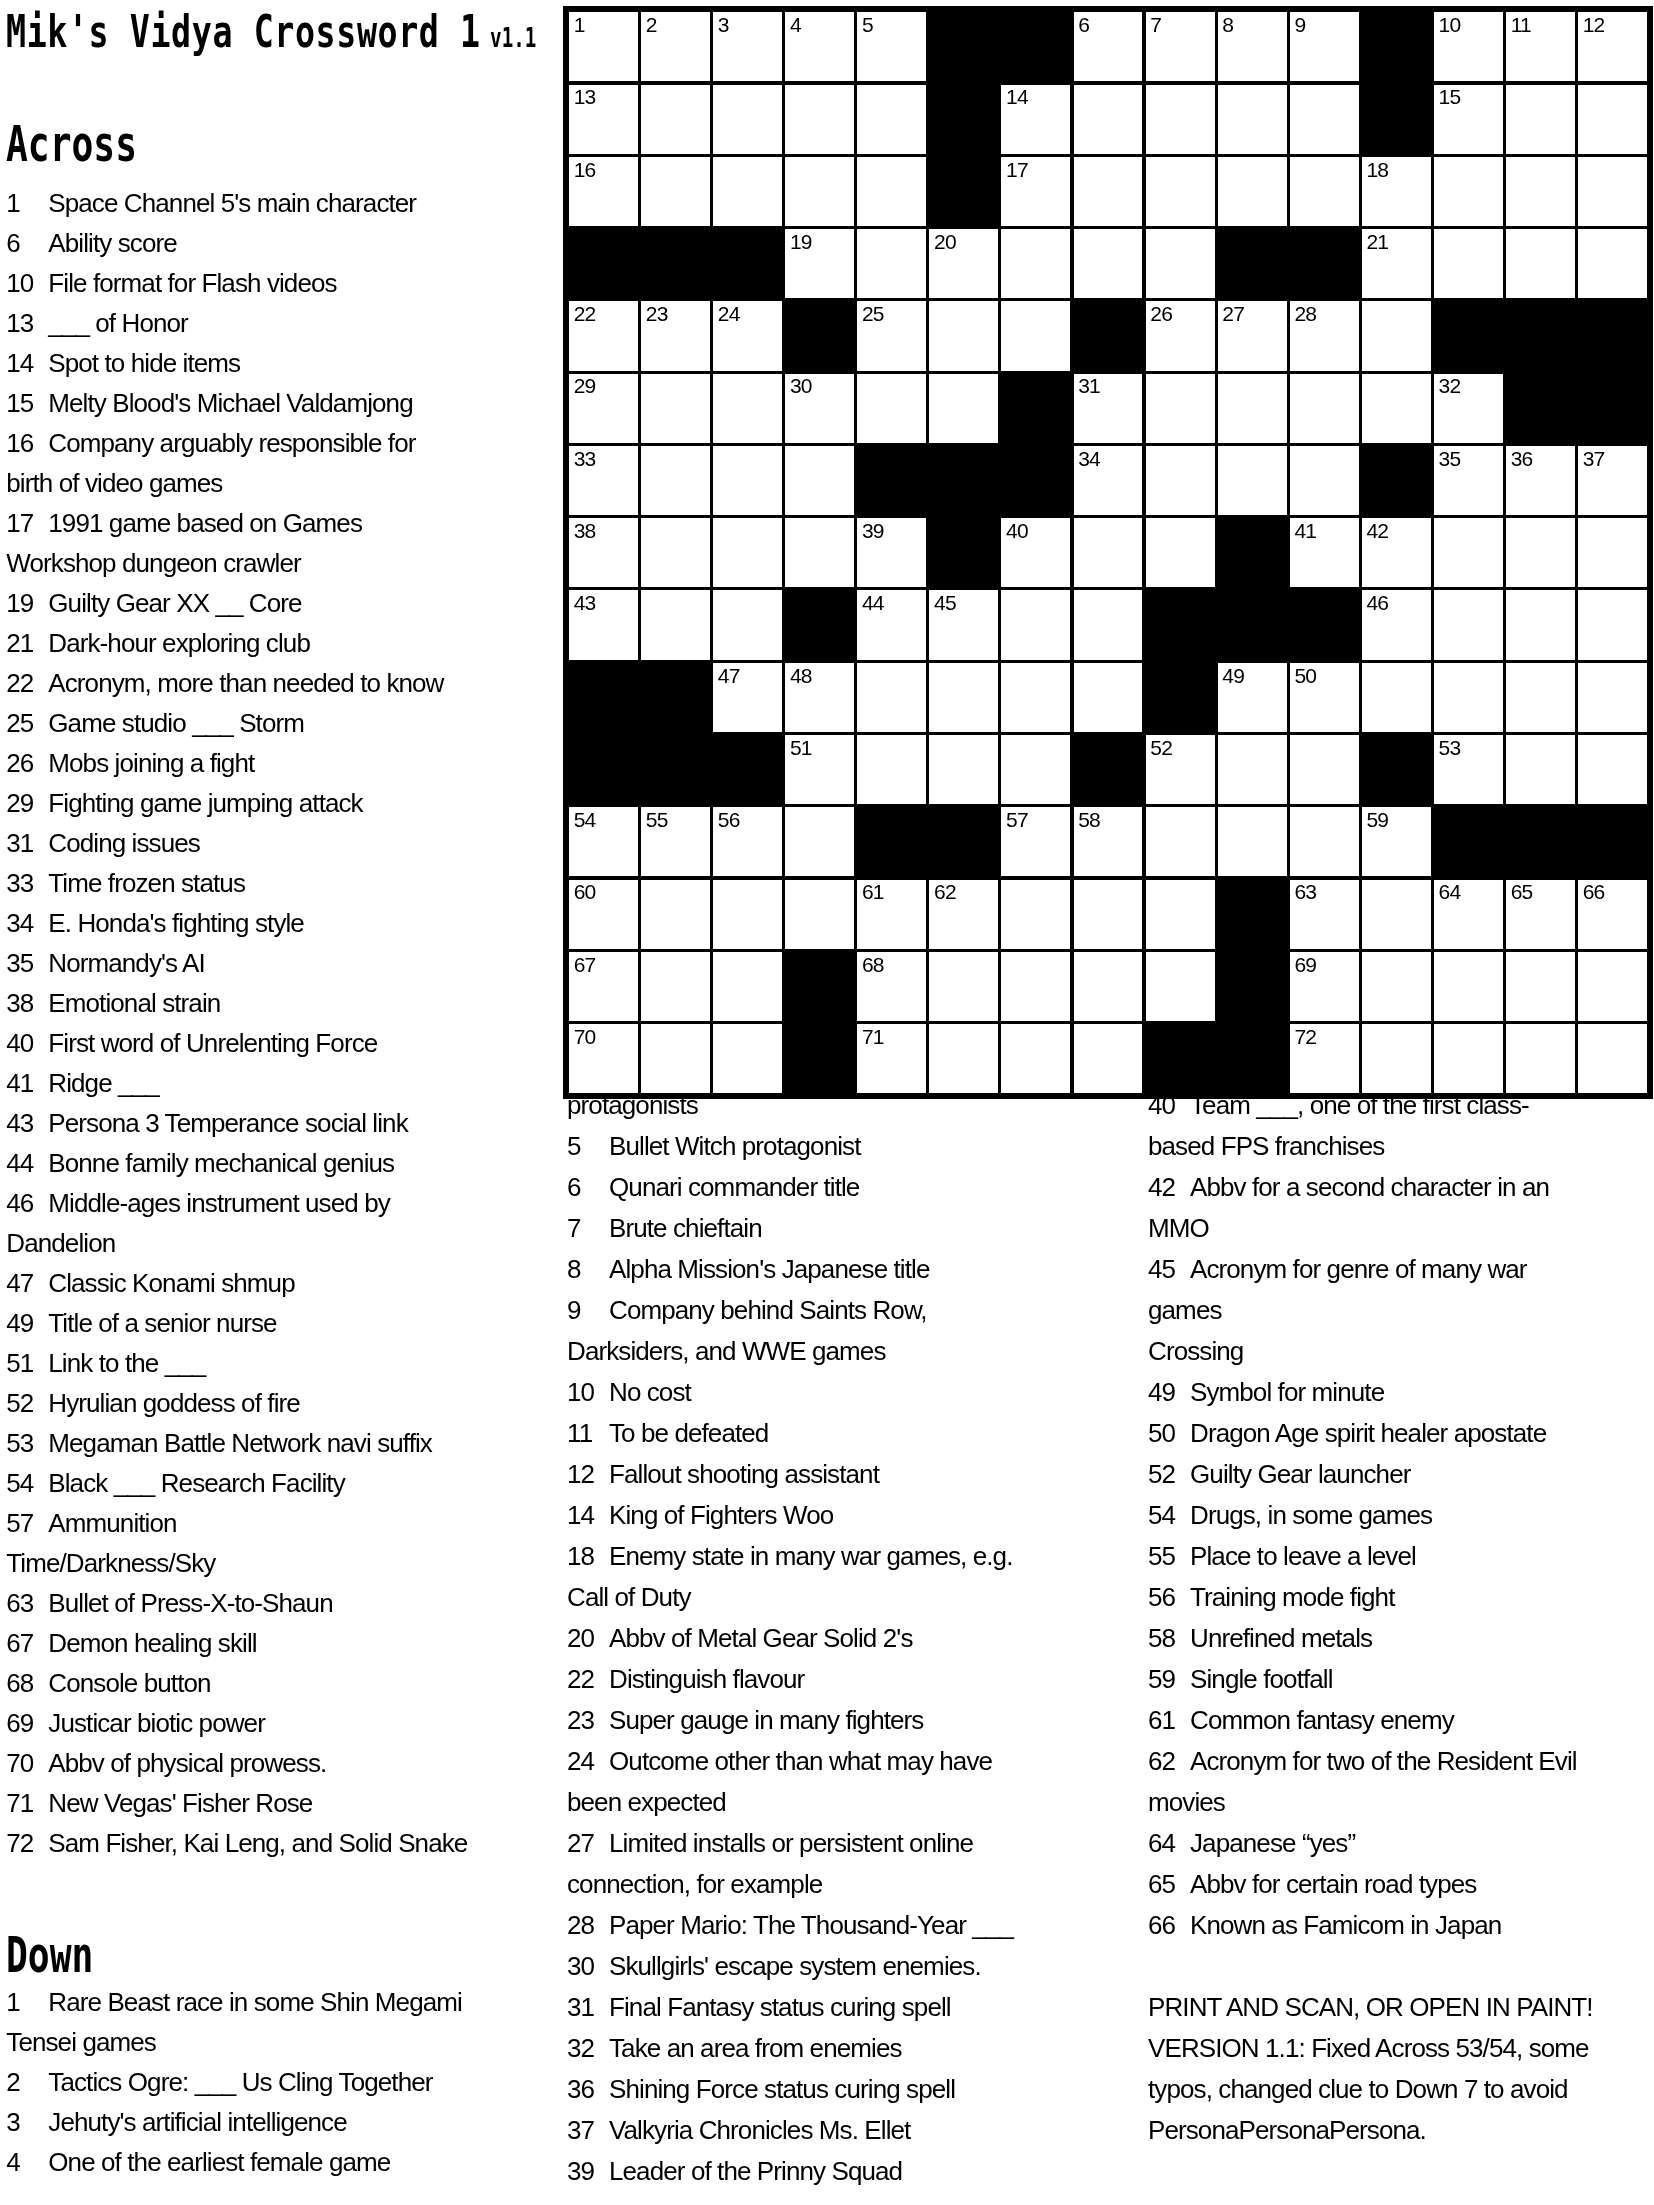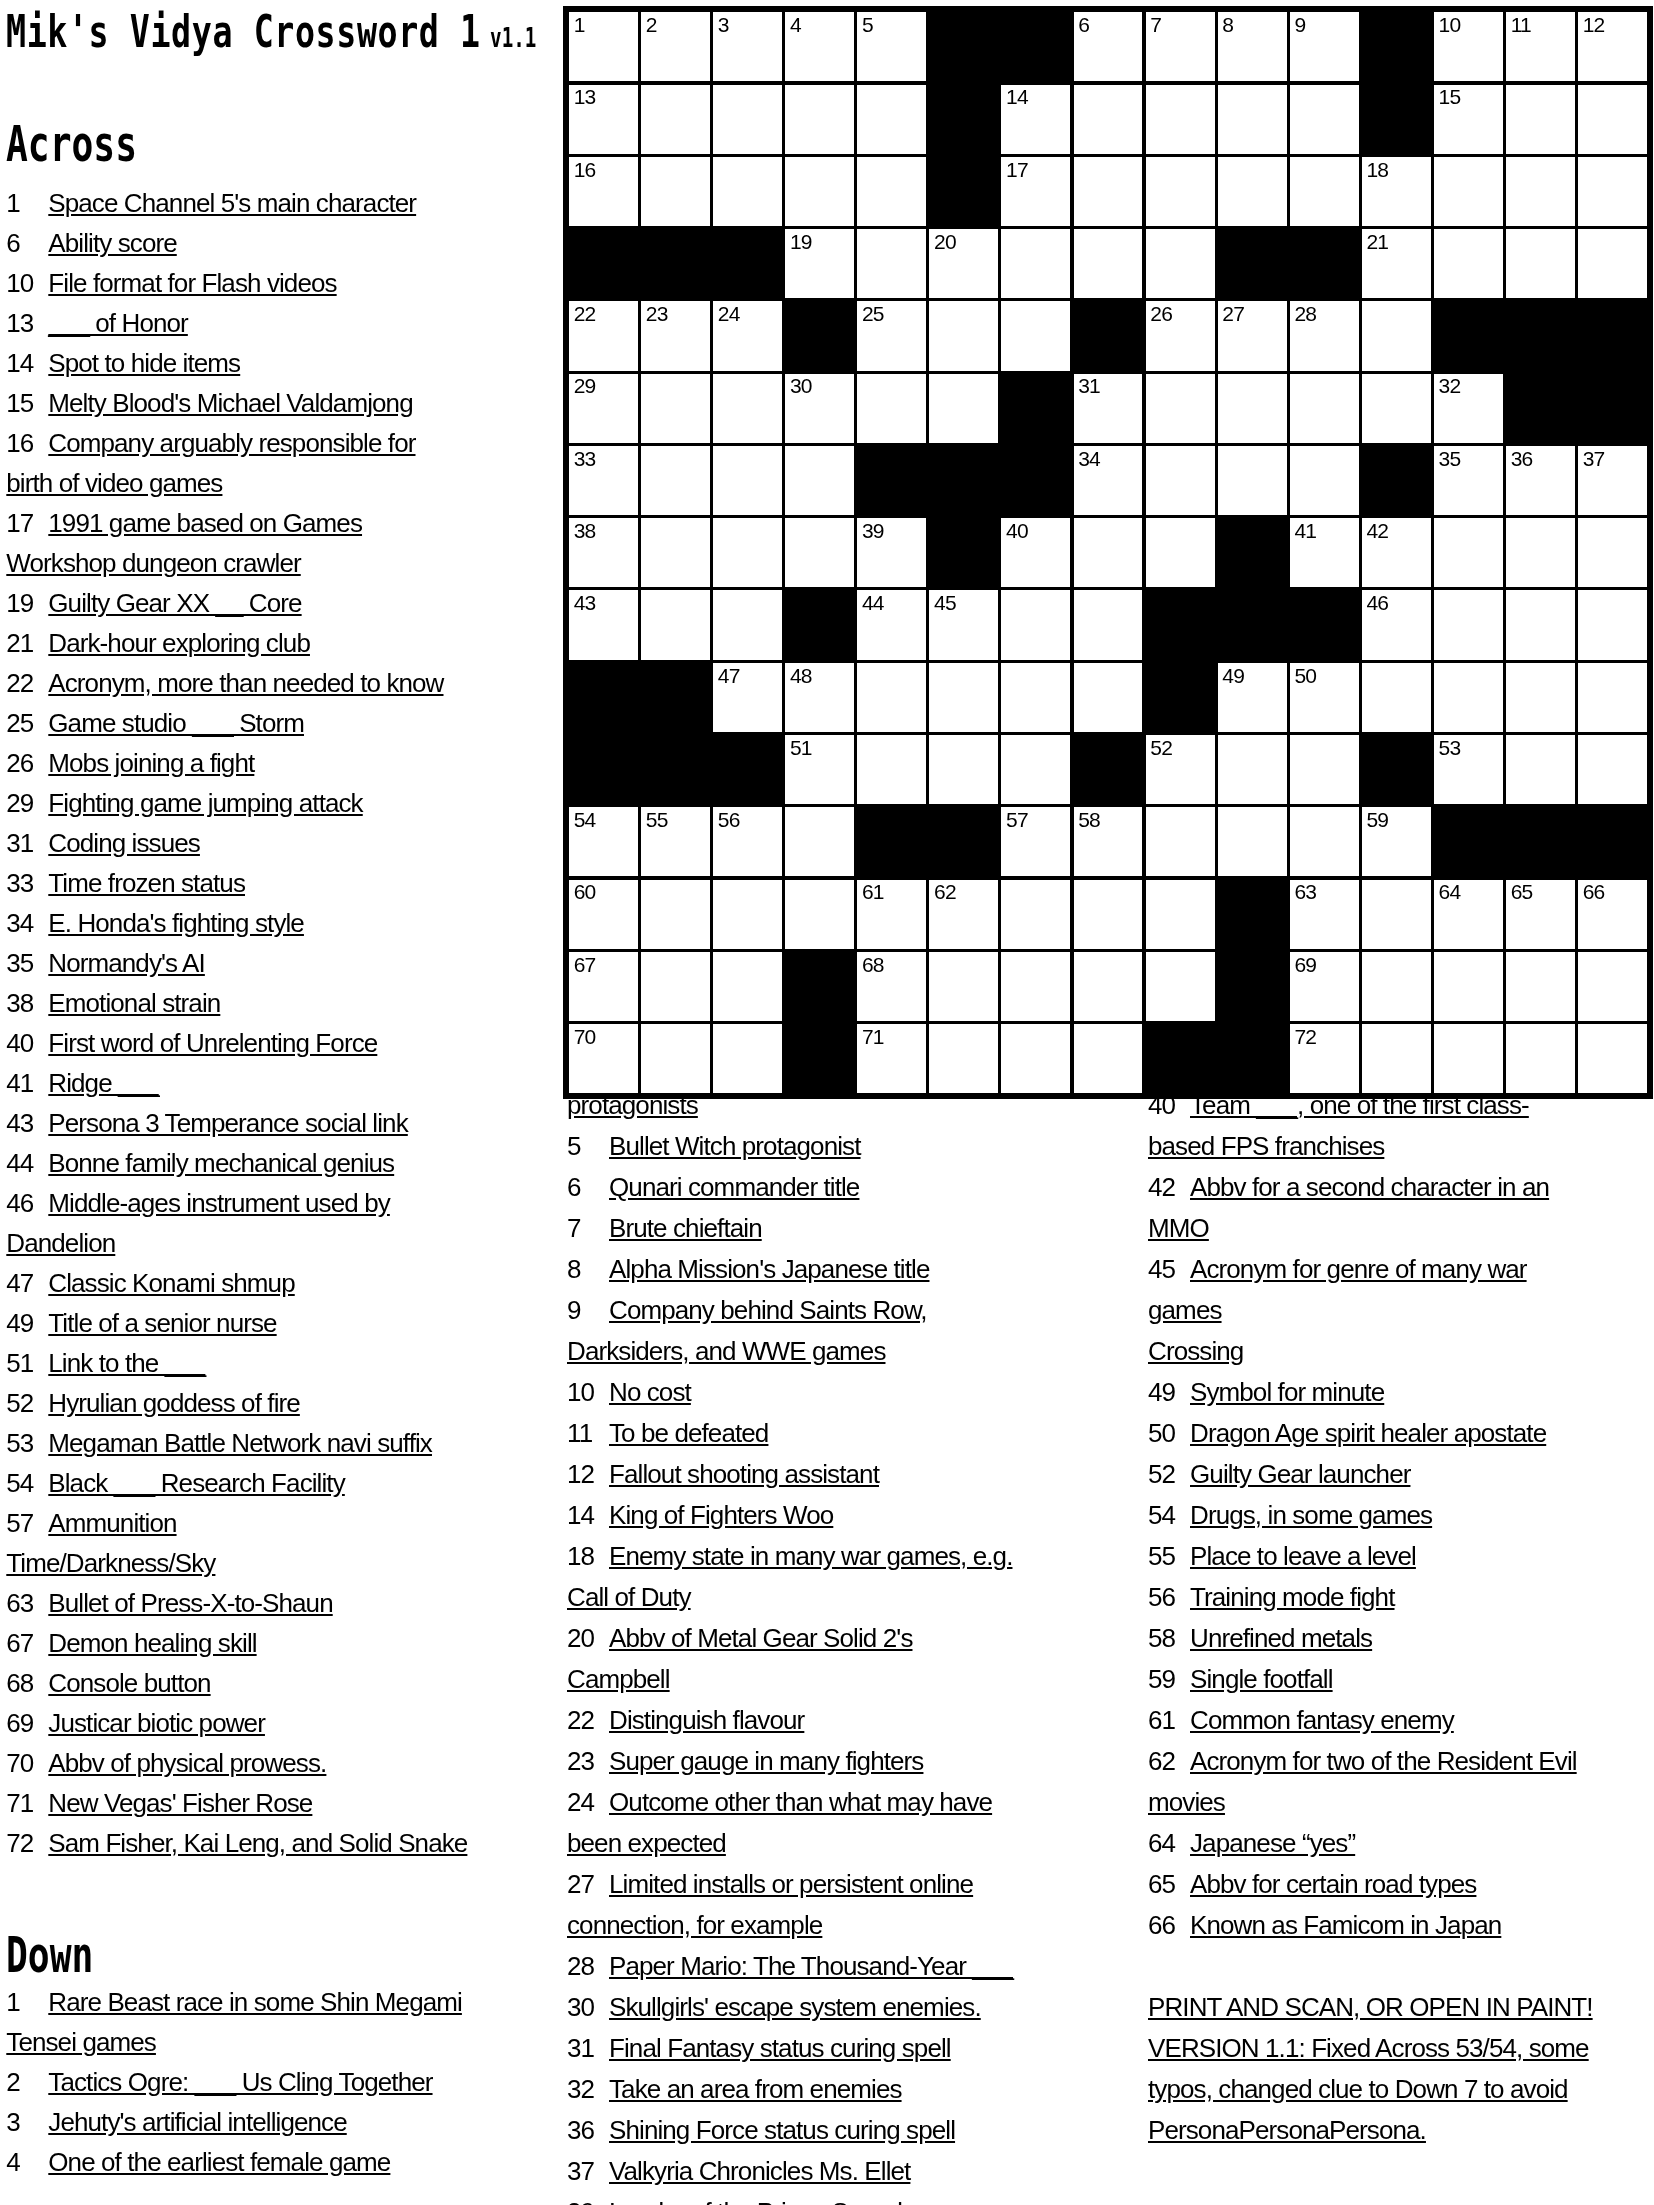--- a/index.html
+++ b/index.html
@@ -26,21 +26,21 @@
   .heading {
     position: absolute; left: 6.3px;
     transform: scaleX(0.74); transform-origin: 0 0;
     font-family: "DejaVu Sans Mono", monospace;
     font-weight: bold; font-size: 49px; white-space: nowrap;
   }
   #across-heading { top: 116px; }
   #down-heading   { top: 1927px; }
 
   
-  .clue-list { position: absolute; text-decoration: underline; }
+  .clue-list { position: absolute; }
   #across-list      { left: 6.3px;    top: 183px;  width: 556px; }
   #down-left-list   { left: 6.3px;    top: 1982px; width: 556px; }
   #down-middle-list { left: 567px;  top: 1085px; width: 531px; }
   #down-right-list  { left: 1148px; top: 1085px; width: 557px; }
 
   .clue-line {
     height: 40px; line-height: 40px;
     white-space: nowrap;
     font-size: 26px; letter-spacing: -0.9px;
   }
@@ -510,21 +510,20 @@
       <div class="clue-line"><span class="clue-num">8</span><span class="clue-text">Alpha Mission's Japanese title</span></div>
       <div class="clue-line"><span class="clue-num">9</span><span class="clue-text">Company behind Saints Row,</span></div>
       <div class="clue-line"><span class="clue-text">Darksiders, and WWE games</span></div>
       <div class="clue-line"><span class="clue-num">10</span><span class="clue-text">No cost</span></div>
       <div class="clue-line"><span class="clue-num">11</span><span class="clue-text">To be defeated</span></div>
       <div class="clue-line"><span class="clue-num">12</span><span class="clue-text">Fallout shooting assistant</span></div>
       <div class="clue-line"><span class="clue-num">14</span><span class="clue-text">King of Fighters Woo</span></div>
       <div class="clue-line"><span class="clue-num">18</span><span class="clue-text">Enemy state in many war games, e.g.</span></div>
       <div class="clue-line"><span class="clue-text">Call of Duty</span></div>
       <div class="clue-line"><span class="clue-num">20</span><span class="clue-text">Abbv of Metal Gear Solid 2's</span></div>
-      <div class="clue-line"><span class="clue-text">Campbell</span></div>
       <div class="clue-line"><span class="clue-num">22</span><span class="clue-text">Distinguish flavour</span></div>
       <div class="clue-line"><span class="clue-num">23</span><span class="clue-text">Super gauge in many fighters</span></div>
       <div class="clue-line"><span class="clue-num">24</span><span class="clue-text">Outcome other than what may have</span></div>
       <div class="clue-line"><span class="clue-text">been expected</span></div>
       <div class="clue-line"><span class="clue-num">27</span><span class="clue-text">Limited installs or persistent online</span></div>
       <div class="clue-line"><span class="clue-text">connection, for example</span></div>
       <div class="clue-line"><span class="clue-num">28</span><span class="clue-text">Paper Mario: The Thousand-Year ___</span></div>
       <div class="clue-line"><span class="clue-num">30</span><span class="clue-text">Skullgirls' escape system enemies.</span></div>
       <div class="clue-line"><span class="clue-num">31</span><span class="clue-text">Final Fantasy status curing spell</span></div>
       <div class="clue-line"><span class="clue-num">32</span><span class="clue-text">Take an area from enemies</span></div>

